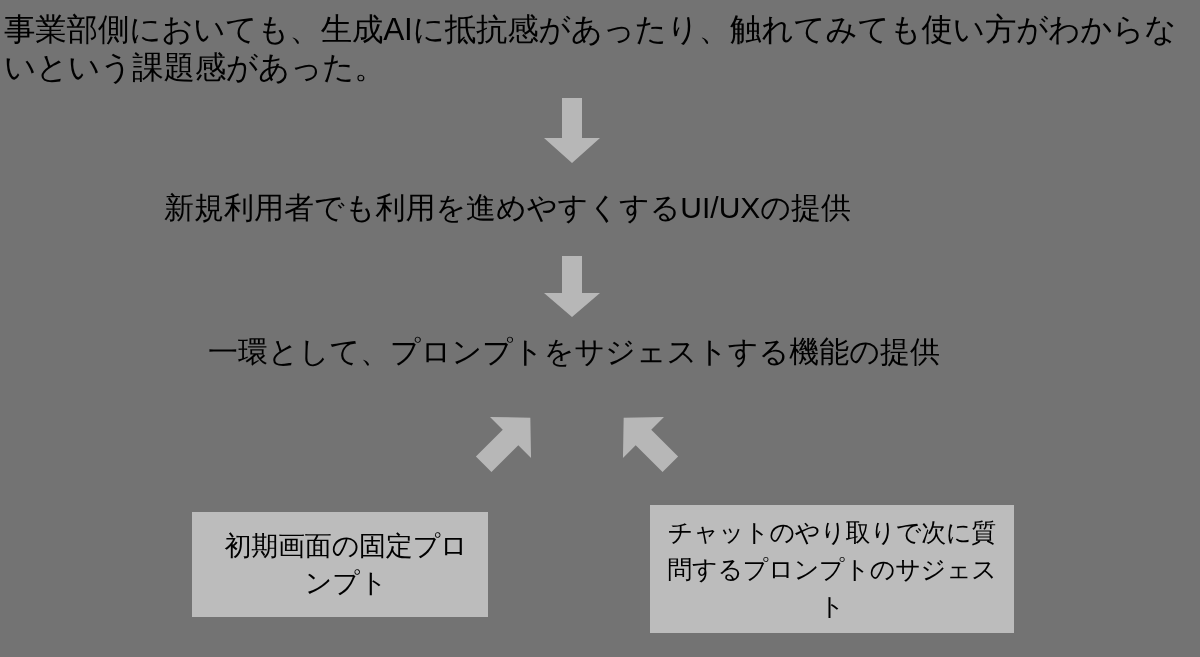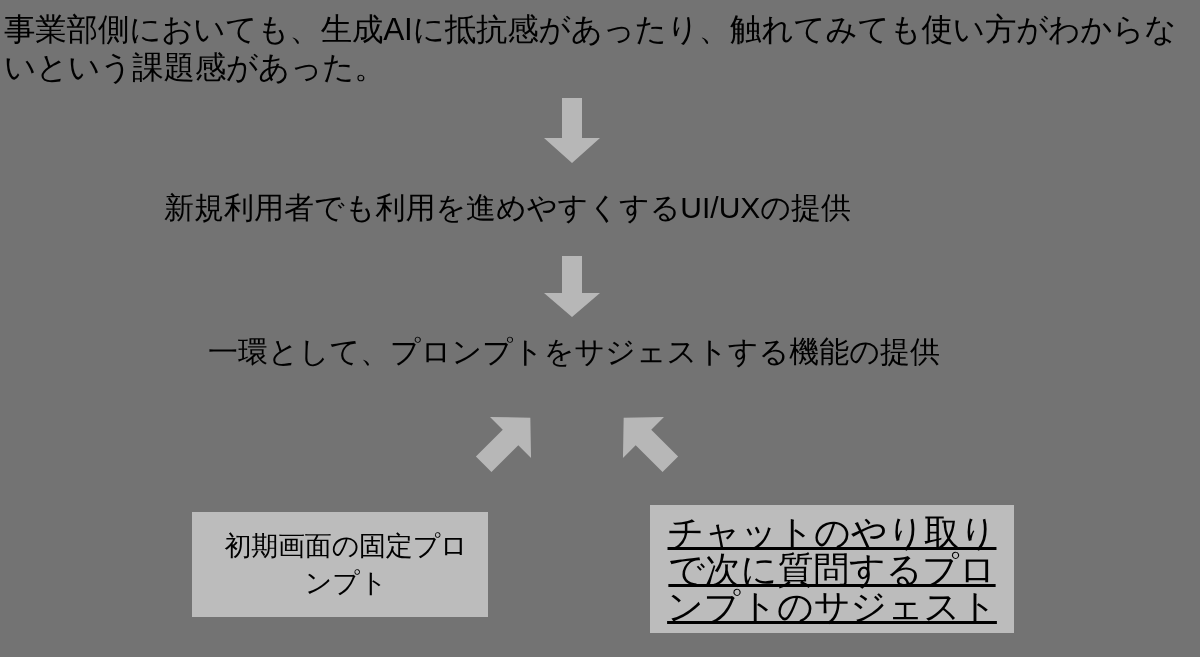--- a/index.html
+++ b/index.html
@@ -91,24 +91,23 @@
     max-width: 250px;
   }
 
   .outcome-box.box-right {
     left: 650px;
     top: 505px;
     width: 364px;
     height: 128px;
   }
   .outcome-box.box-right .box-label {
-    font-size: 36px;
+    font-size: 25px;
     line-height: 37px;
     max-width: 330px;
-    text-decoration: underline;
   }
 </style>
 </head>
 <body>
 
 <div id="canvas">
 
   <div class="intro-text">事業部側においても、生成AIに抵抗感があったり、触れてみても使い方がわからないという課題感があった。</div>
 
   <div class="arrow arrow-down-1">

